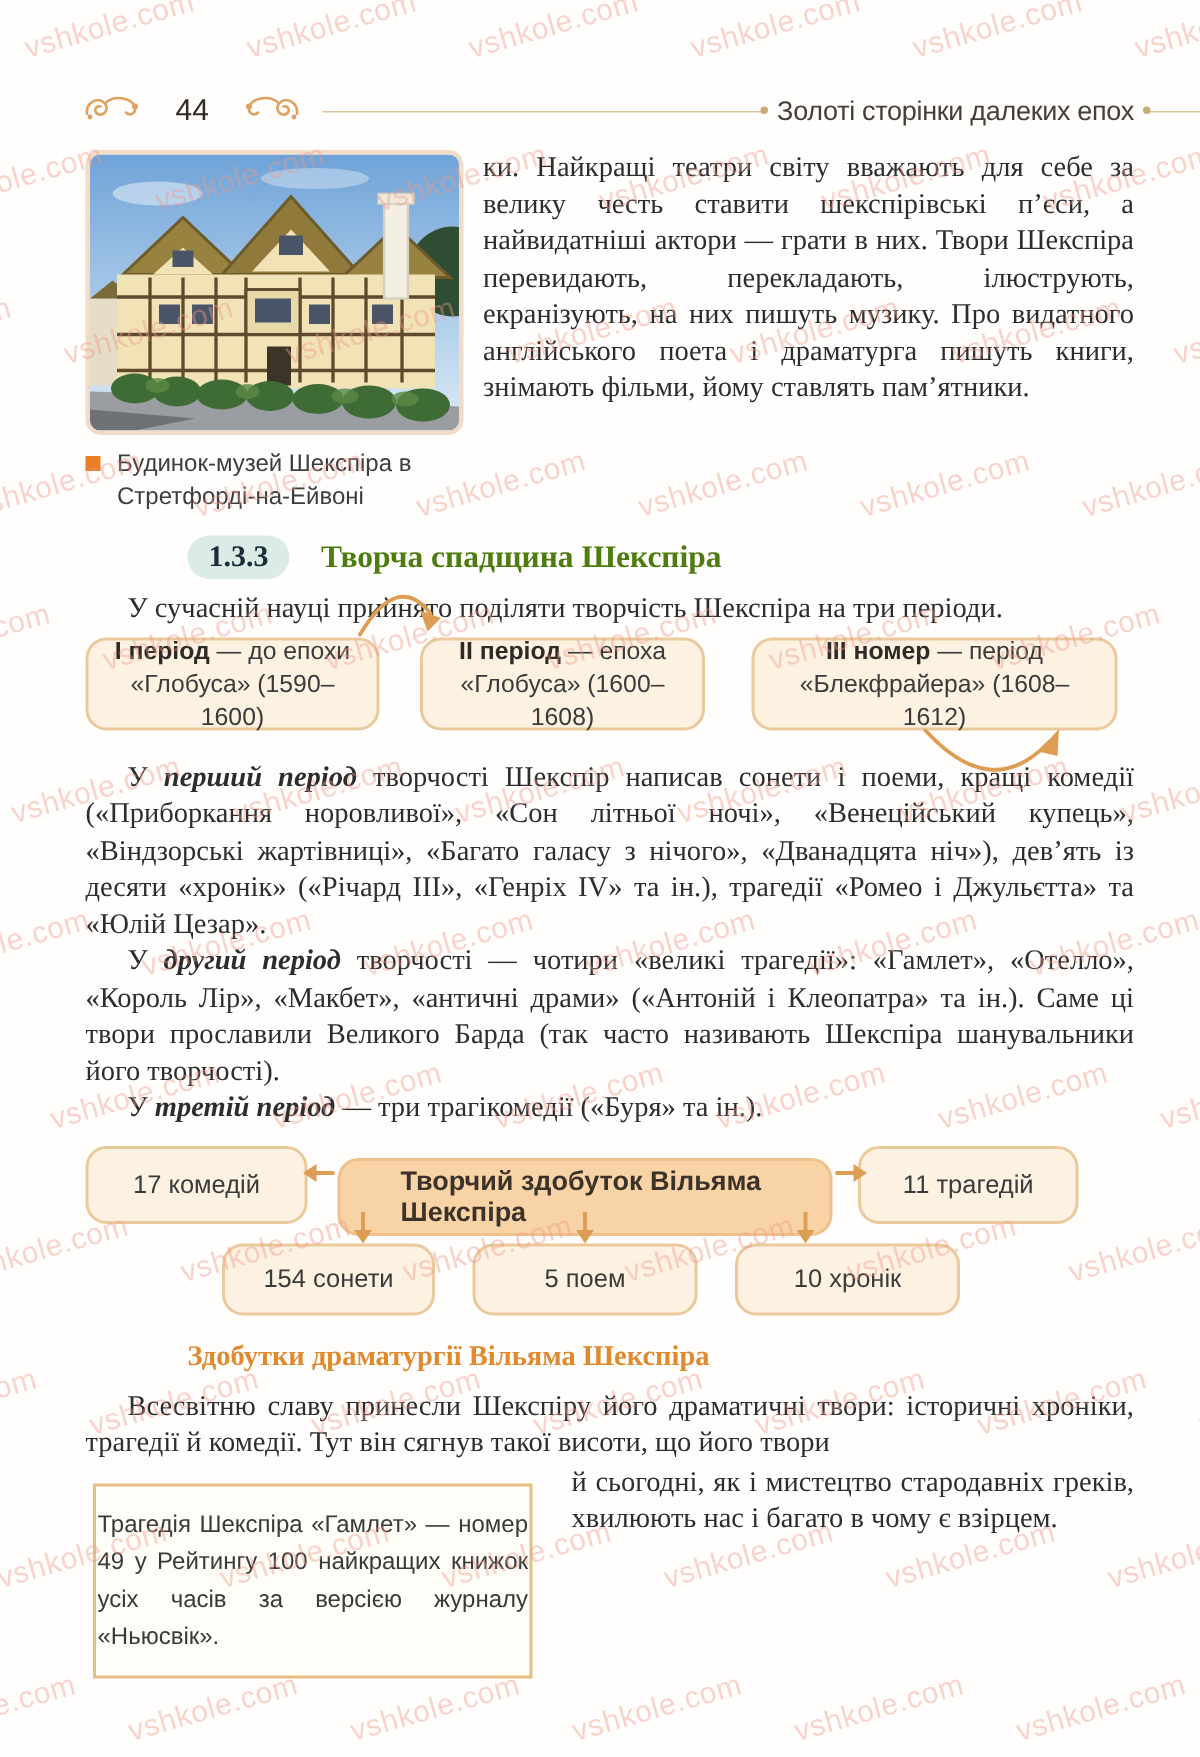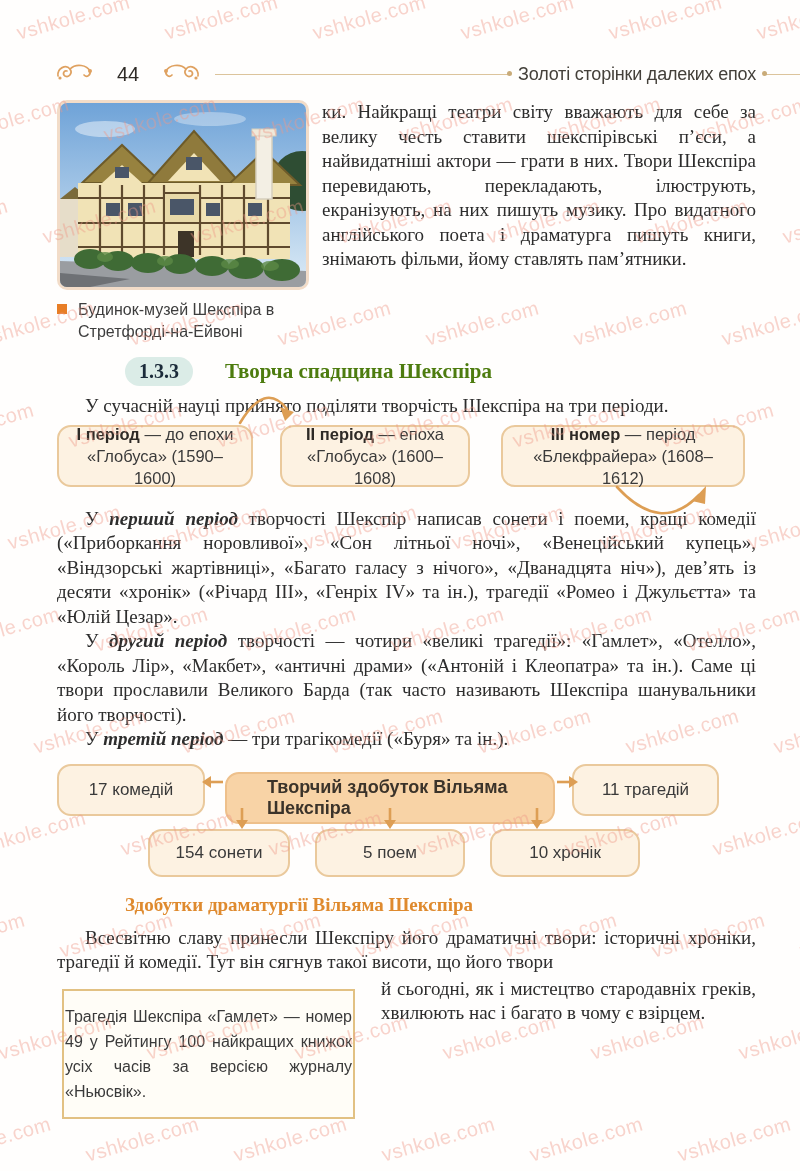--- a/index.html
+++ b/index.html
@@ -22,21 +22,21 @@
   .photo-frame svg{display:block;}
   .caption{margin-top:9px;display:flex;gap:11px;font:16px/22px "Liberation Sans",sans-serif;color:#3d3d3d;}
   .bullet{width:10px;height:10px;background:#e87e26;margin-top:5px;flex:none;}
   
   .content{margin:0 44px 0 57px;}
   .body-text{font:19px/24.5px "Liberation Serif",serif;text-align:justify;color:#2d2d2d;margin:0;}
   .indent{text-indent:28px;}
   .em{font-weight:bold;font-style:italic;}
   .intro{flex:1;}
   
-  .section-heading{margin:14px 0 0 68px;display:flex;align-items:center;gap:15px;}
+  .section-heading{margin:14px 0 0 68px;display:flex;align-items:center;gap:4px;}
   .pill{background:#dbece7;border-radius:16px;padding:3px 14px;font:bold 20px "Liberation Serif",serif;color:#1b2b3a;}
   .sec-title{font:bold 21px "Liberation Serif",serif;color:#4d7c0f;margin-left:17px;}
   .lead{margin-top:8px;}
   
   .periods{position:relative;margin-top:6px;height:62px;}
   .pbox{position:absolute;box-sizing:border-box;height:62px;background:#fdf2e2;border:2px solid #eac99c;
         border-radius:14px;display:flex;align-items:center;justify-content:center;text-align:center;
         font:16.5px/22px "Liberation Sans",sans-serif;color:#3a3a3a;padding:4px 10px;}
   .pbox b{font-weight:bold;color:#2e2a26;}
   .pbox1{left:0;width:196px;} .pbox2{left:223px;width:190px;} .pbox3{left:444px;width:244px;}

